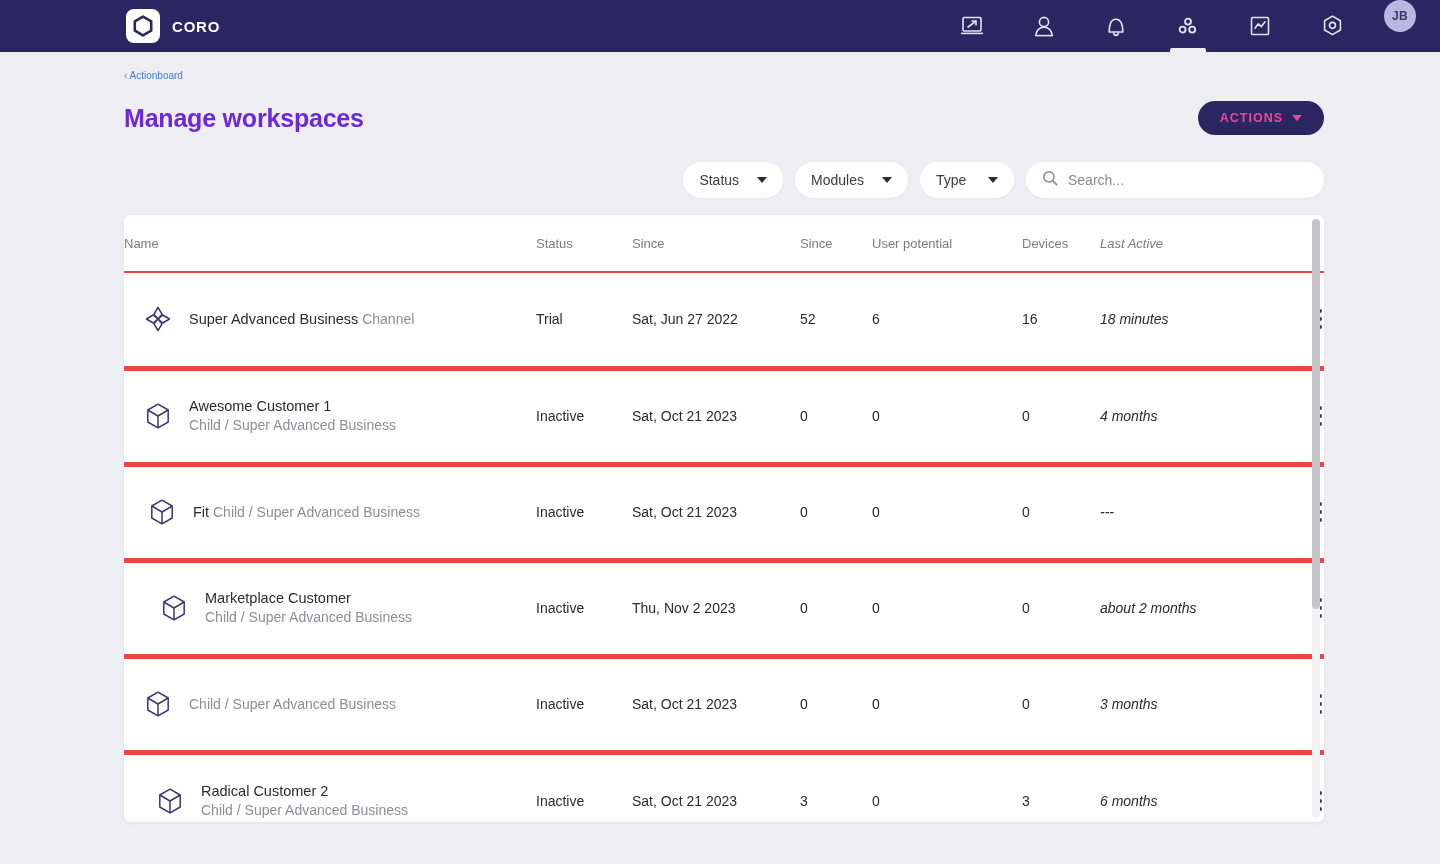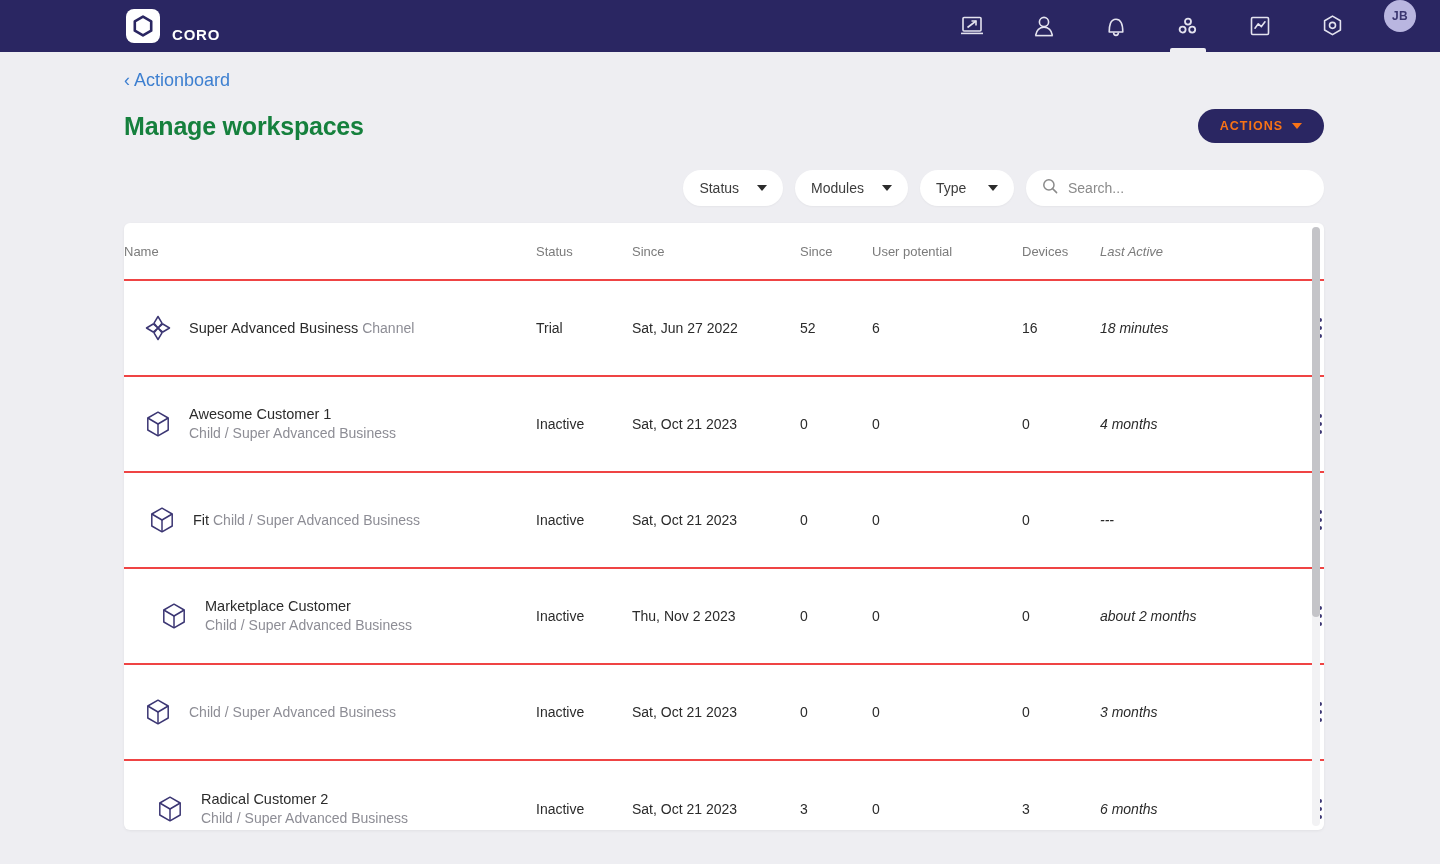--- a/index.html
+++ b/index.html
@@ -21,21 +21,21 @@
   .topnav {
     height: 52px;
     background: #2a2662;
     display: flex;
     align-items: center;
     padding: 0 24px 0 126px;
     position: relative;
   }
   .brand {
     display: flex;
-    align-items: flex-end;
+    align-items: center;
     gap: 12px;
   }
   .brand-logo {
     width: 34px;
     height: 34px;
     background: #ffffff;
     border-radius: 8px;
     display: flex;
     align-items: center;
     justify-content: center;
@@ -88,40 +88,40 @@
     cursor: pointer;
     letter-spacing: 0.3px;
   }
 
   
   .page {
     padding: 0 116px 0 124px;
   }
   .breadcrumb {
     margin-top: 18px;
-    font-size: 18px;
+    font-size: 10px;
     color: #3d7fd0;
     cursor: pointer;
     display: inline-block;
   }
   .title-row {
     display: flex;
     align-items: center;
     justify-content: space-between;
     margin-top: 18px;
   }
   .page-title {
     font-size: 25px;
     font-weight: bold;
-    color: #15803d;
+    color: #6d28d9;
     letter-spacing: -0.2px;
   }
   .actions-btn {
     background: #2a2662;
-    color: #f97316;
+    color: #ec4899;
     border: none;
     border-radius: 20px;
     height: 34px;
     padding: 0 22px;
     font-family: "Liberation Sans", sans-serif;
     font-size: 12.5px;
     font-weight: bold;
     letter-spacing: 1px;
     display: flex;
     align-items: center;
@@ -203,21 +203,21 @@
     text-align: left;
     font-size: 13px;
     font-weight: normal;
     color: #7b7b7b;
     padding: 21px 0 20px 0;
     border-bottom: 2px solid #ef4444;
   }
   .tbl td {
     font-size: 14px;
     color: #2b2b2b;
-    border-bottom: 2px solid #ef4444;
+    border-bottom: 5px solid #ef4444;
     height: 96px;
     vertical-align: middle;
   }
   .tbl tr:last-child td { border-bottom: none; }
 
   .col-name    { width: 412px; padding-left: 19px; }
   .col-status  { width: 96px; }
   .col-since   { width: 168px; }
   .col-users   { width: 72px; }
   .col-pot     { width: 150px; }

